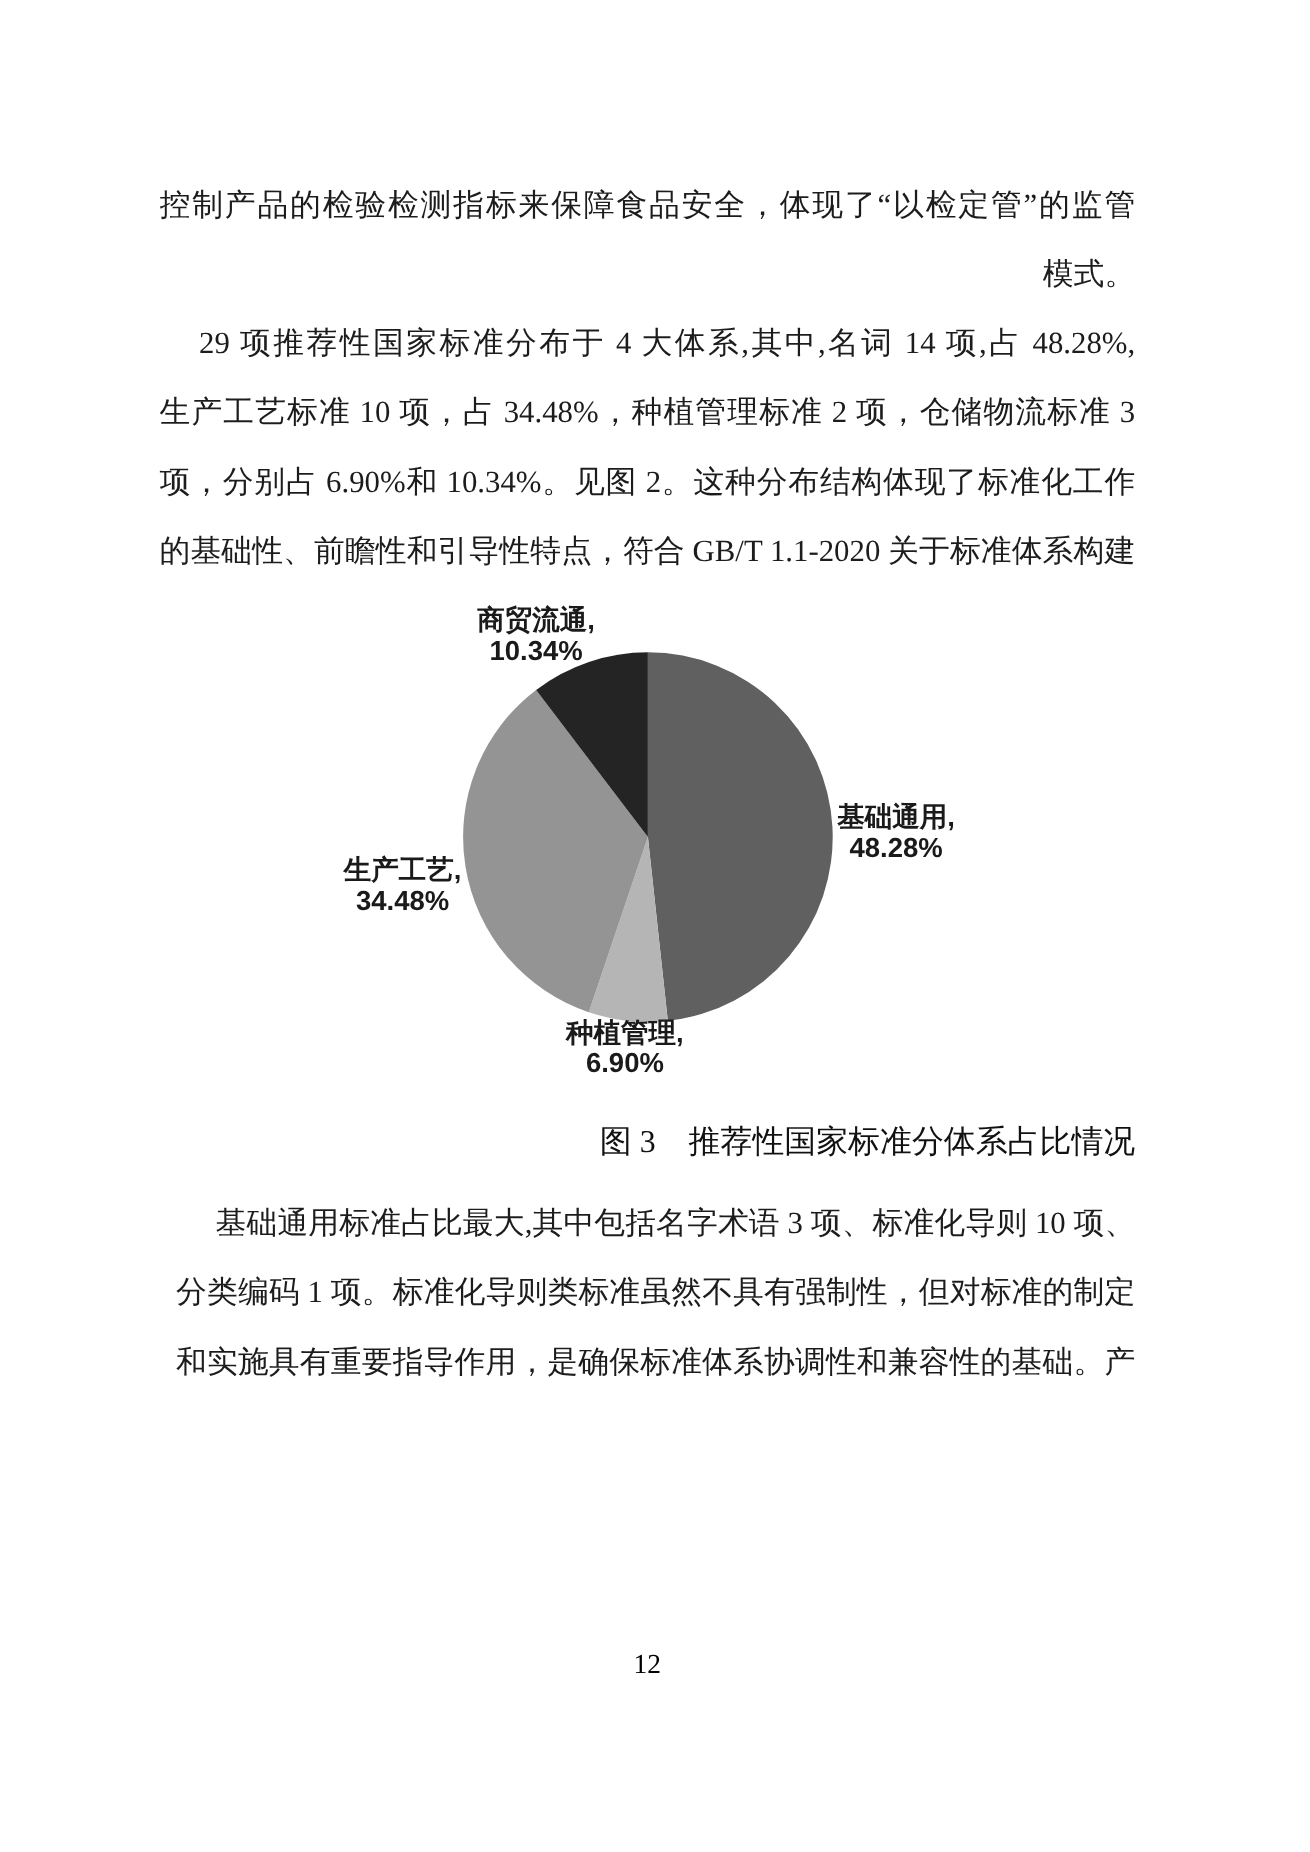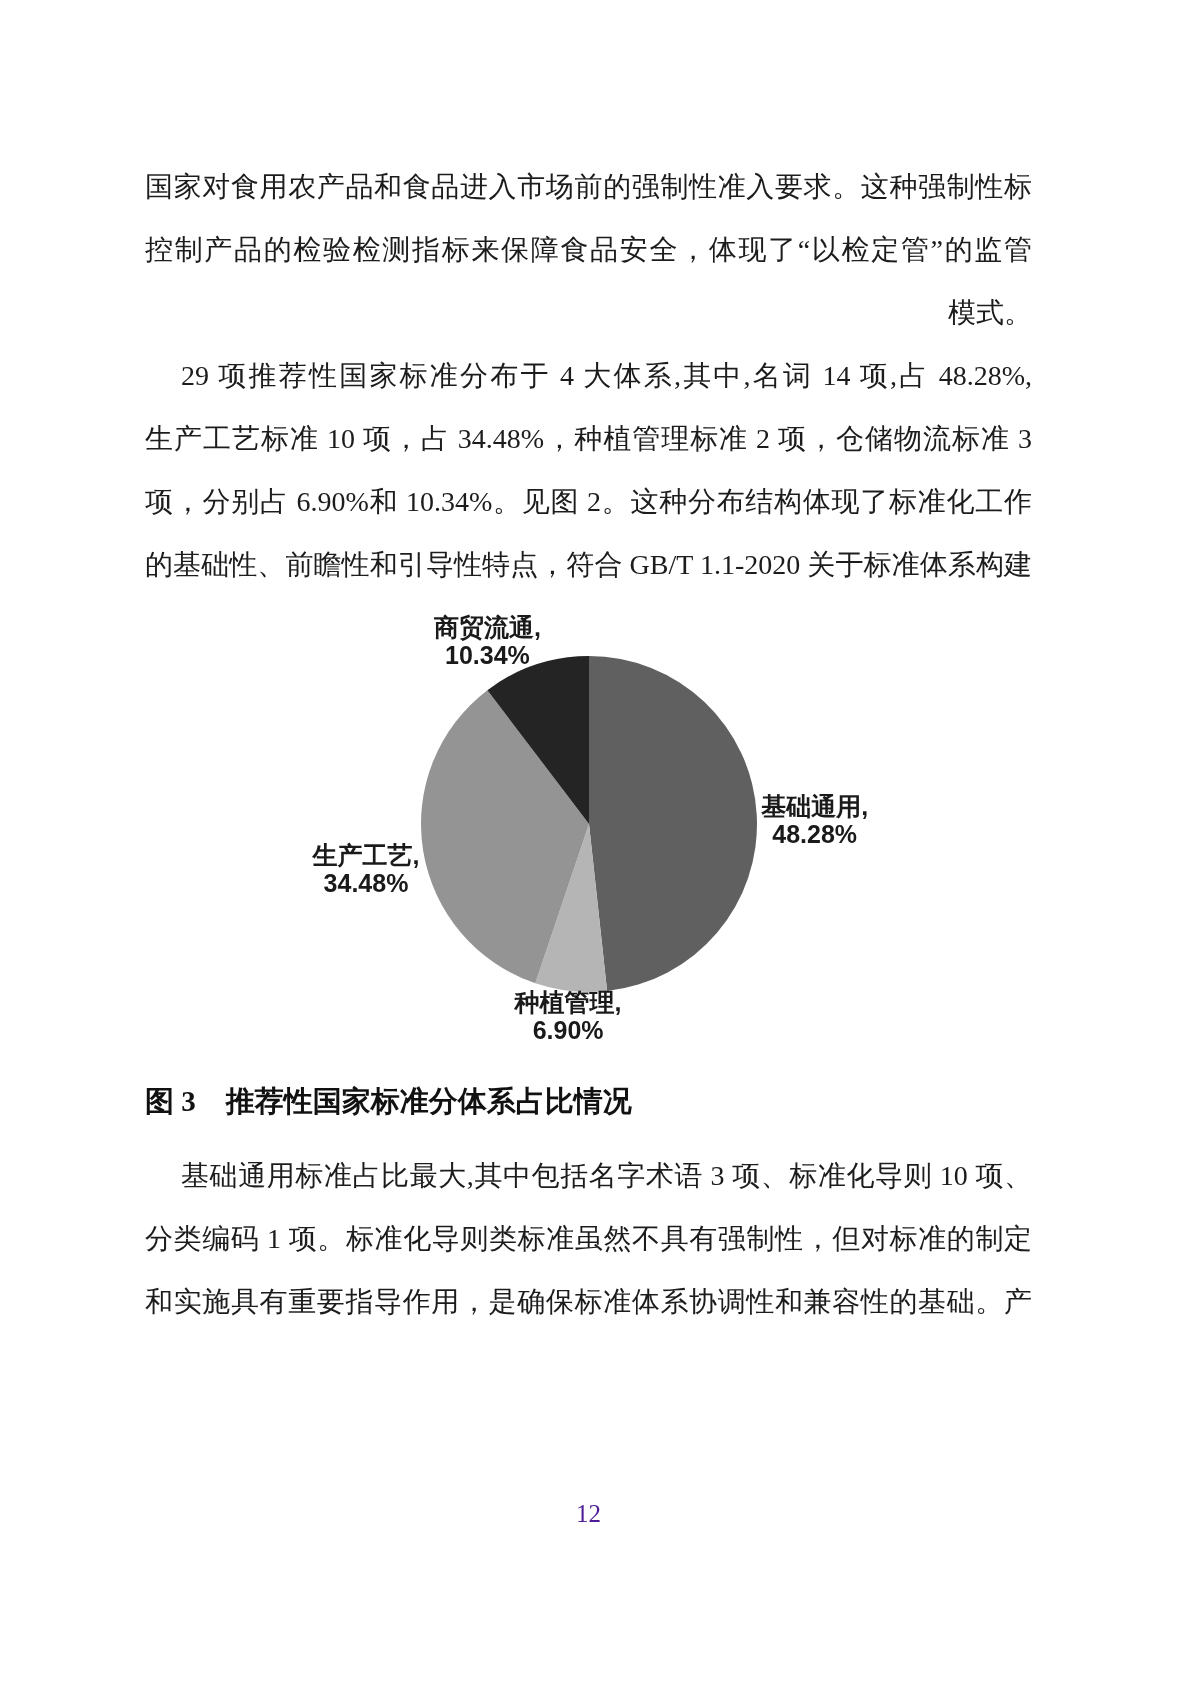--- a/index.html
+++ b/index.html
@@ -49,46 +49,45 @@
     font-weight: bold;
     font-size: 25px;
     fill: #1a1a1a;
     text-anchor: middle;
     dominant-baseline: central;
   }
   .caption {
     margin-top: -8px;
     height: 46px;
     line-height: 46px;
-    text-align: left;
+    text-align: right;
     font-size: 29px;
-    font-weight: bold;
+    font-weight: normal;
     color: #111111;
   }
   .cap-prefix { margin-right: 30px; }
-  .para-3 { margin-top: 20px; }
+  .para-3 { margin-top: 20px; margin-left: 15px; }
   .page-number {
     position: absolute;
     top: 1500px;
     left: 145px;
     width: 887px;
     text-align: center;
     font-size: 25px;
-    color: #4c1d95;
+    color: #000000;
   }
 </style>
 </head>
 <body>
 
 <div class="page">
   <div class="content">
 
     <div id="paragraphs">
         <div class="paragraph">
-          <div class="line jline">国家对食用农产品和食品进入市场前的强制性准入要求。这种强制性标</div>
           <div class="line jline">控制产品的检验检测指标来保障食品安全，体现了“以检定管”的监管</div>
           <div class="line">模式。</div>
         </div>
         <div class="paragraph">
           <div class="line jline indent">29 项推荐性国家标准分布于 4 大体系,其中,名词 14 项,占 48.28%,</div>
           <div class="line jline">生产工艺标准 10 项，占 34.48%，种植管理标准 2 项，仓储物流标准 3</div>
           <div class="line jline">项，分别占 6.90%和 10.34%。见图 2。这种分布结构体现了标准化工作</div>
           <div class="line jline">的基础性、前瞻性和引导性特点，符合 GB/T 1.1-2020 关于标准体系构建</div>
         </div>
       </div>

